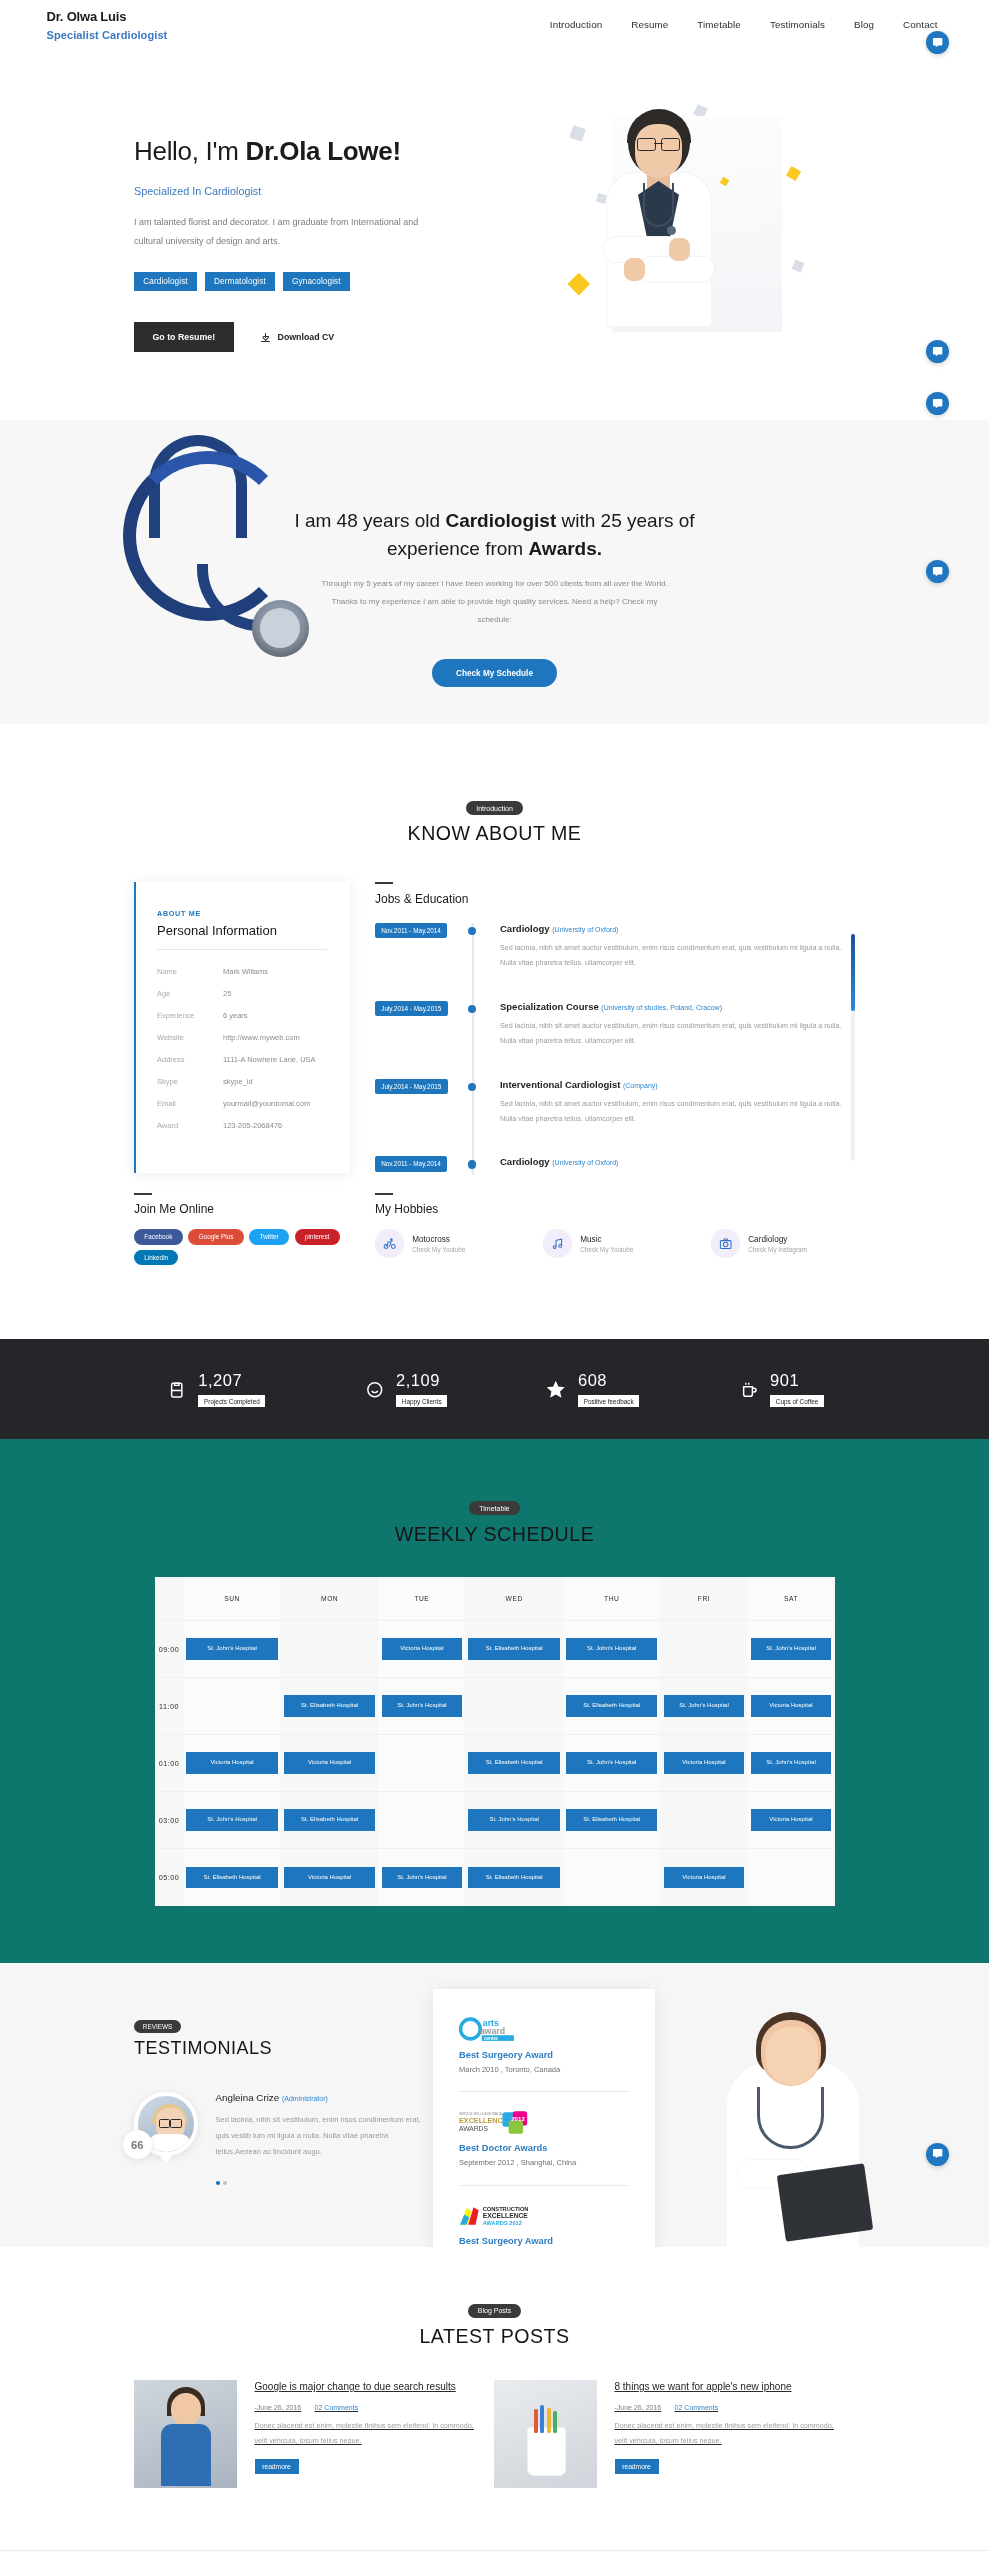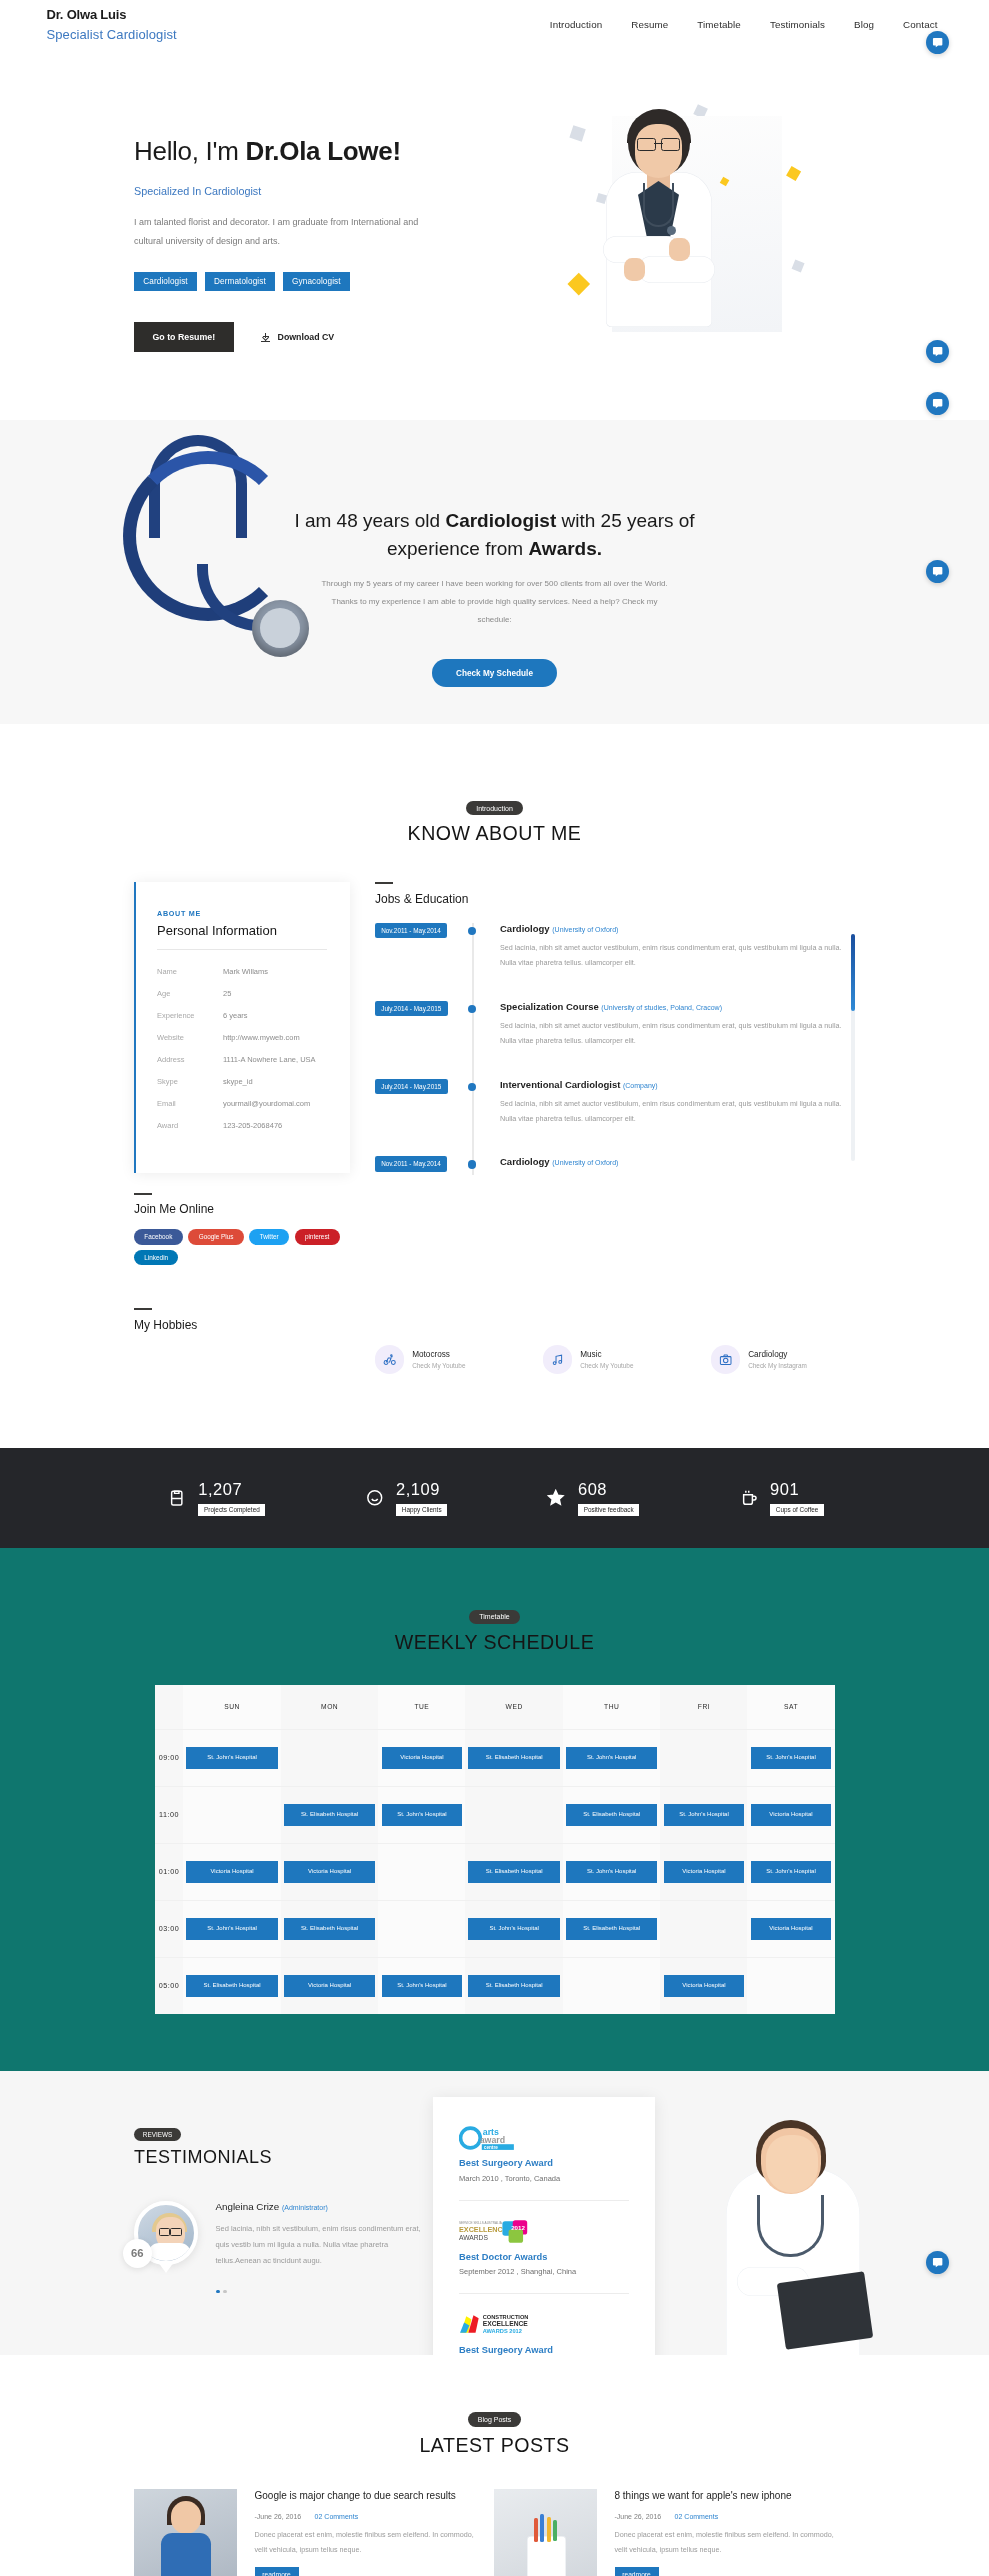--- a/index.html
+++ b/index.html
@@ -14,21 +14,21 @@
   .wrap { width:989px; margin:0 auto; }
 
   
   .site-header{
     height:49px; display:flex; align-items:center;
     padding:0 0 0 0; background:#fff;
   }
   .hdr-inner{ width:948px; margin:0 auto; display:flex; align-items:center; justify-content:space-between;}
   .brand{ padding-left:26px; }
   .brand-name{ font-size:13px; font-weight:700; letter-spacing:-0.2px; color:#1b1b1b; }
-  .brand-sub{ font-size:13px; color:#3c78c0; margin-top:5px; letter-spacing:0.1px;}
+  .brand-sub{ font-size:11px; color:#3c78c0; margin-top:5px; letter-spacing:0.1px;font-weight:bold;}
   .mainnav{ display:flex; gap:29px; padding-right:31px; }
   .mainnav a{ font-size:9.8px; color:#2f2f2f; text-decoration:none; letter-spacing:0.1px;}
 
   
   .hero{ position:relative; height:371px; background:#fff; overflow:hidden;}
   .hero-inner{ width:721px; margin:0 auto; display:flex; align-items:flex-start; padding-top:88px;}
   .hero-left{ width:361px; }
   .hero-h1{ font-size:26px; font-weight:300; color:#1b1b1b; letter-spacing:-0.3px; line-height:1.1;}
   .hero-h1 b{ font-weight:800; }
   .hero-sub{ font-size:10.8px; color:#3c78c0; margin-top:19.6px; }
@@ -118,21 +118,21 @@
   .tl-chip{ display:inline-block; background:#1e77be; color:#fff; font-size:6.4px; border-radius:2.1px; padding:4.1px 6.2px; white-space:nowrap;}
   .tl-dot{ width:8.2px;height:8.2px;border-radius:50%;background:#2077c0; margin:4.1px 0 0 10.8px; flex:0 0 8.2px;}
   .tl-body{ padding-left:24px; flex:1;}
   .tl-h{ font-size:9.5px; font-weight:700; color:#1f1f1f;}
   .tl-h small{ font-size:7px; font-weight:400; color:#2f85d0;}
   .tl-p{ font-size:7.2px; color:#9a9a9a; line-height:2.05; margin-top:7.2px; max-width:371px;}
   .tl-scroll{ position:absolute; right:0; top:11.3px; width:3.6px; height:77px; border-radius:2.1px; background:linear-gradient(#1b4f9e,#2f8ad6);}
   .tl-scroll-track{ position:absolute; right:0; top:11.3px; width:3.6px; height:227px; border-radius:2.1px; background:#eef1f4;}
 
   
-  .sh-grid{ width:721px; margin:17.5px auto 0; display:flex; gap:43px;flex-direction:column;}
+  .sh-grid{ width:721px; margin:17.5px auto 0; display:flex; gap:34px;}
   .sh-left{ width:216px;}
   .sh-right{ flex:1;}
   .soc-row{ display:flex; flex-wrap:wrap; gap:5.7px; margin-top:13.4px;}
   .soc{ border-radius:8.2px; color:#fff; font-size:6.4px; padding:4.1px 10.3px; cursor:pointer;}
   .hob-row{ display:flex; gap:24px; margin-top:13.4px;justify-content:flex-end;}
   .hob{ display:flex; align-items:center; gap:8.2px; width:144px;}
   .hob-ico{ width:29px;height:29px;border-radius:50%/46%; background:#f1edfb; display:flex;align-items:center;justify-content:center;}
   .hob-ico svg{ width:13.4px;height:13.4px; fill:none; stroke:#2d6fc4; stroke-width:1.8;}
   .hob-t{ font-size:8.2px; color:#1e1e1e;}
   .hob-s{ font-size:6.4px; color:#a6a6a6; margin-top:2.6px;}
@@ -190,21 +190,21 @@
   .nu-body{ position:absolute; left:46px; top:72px; width:134px;height:247px; border-radius:46px 46px 0 0; background:#fff; box-shadow:0 0 0 0.5px #eceff3 inset;}
   .nu-head{ position:absolute; left:81px; top:31px; width:60px;height:66px;border-radius:30px 30px 32px 32px; background:#f1c6a4;}
   .nu-hair{ position:absolute; left:76px; top:23px; width:70px;height:62px;border-radius:35px 35px 20.6px 20.6px; background:#4a3527;}
   .nu-face{ position:absolute; left:86px; top:38px; width:52px;height:58px;border-radius:26px 26px 29px 29px; background:#f6d3b3;}
   .nu-stet{ position:absolute; left:77px; top:98px; width:67px;height:62px;border:3.6px solid #4b5a6b;border-top:none;border-radius:0 0 33px 33px;}
   .nu-tab{ position:absolute; left:101px; top:180px; width:88px;height:67px;background:#2f3338; border-radius:3.1px; transform:rotate(-8deg);}
   .nu-arm{ position:absolute; left:57px; top:170px; width:72px;height:29px;border-radius:14.4px;background:#fff;box-shadow:0 0 0 0.5px #eceff3 inset;}
 
   
   .blog{ padding:57px 0 62px; background:#fff;}
-  .blog-grid{ width:721px; margin:32px auto 0; display:flex; gap:15px;}
+  .blog-grid{ width:721px; margin:32px auto 0; display:flex; gap:15px;text-decoration:underline;}
   .post{ display:flex; gap:17.5px; width:345px;}
   .post-img{ width:103px; height:108px; flex:0 0 103px; background:#e7e9ec; position:relative; overflow:hidden;}
   .pi1{ background:linear-gradient(160deg,#cfd6dd,#aab4c0);}
   .pi2{ background:linear-gradient(160deg,#e9ecef,#cfd4da);}
   .pi-girl-h{ position:absolute; left:37px; top:12.4px; width:30px;height:33px;border-radius:15.5px;background:#f0c8a6;}
   .pi-girl-hair{ position:absolute; left:33px; top:7.2px; width:38px;height:29px;border-radius:19.6px 19.6px 0 0;background:#3a2b22;}
   .pi-girl-b{ position:absolute; left:27px; top:44px; width:50px;height:62px;border-radius:11.3px 11.3px 0 0;background:#2f6db5;}
   .cup{ position:absolute; left:33px; top:47px; width:39px;height:49px;border-radius:4.1px 4.1px 7.2px 7.2px; background:#fff; box-shadow:0 0 0 0.5px #dfe3e8 inset;}
   .pen{ position:absolute; width:4.1px; border-radius:1.5px;}
   .post-t{ font-size:10px; color:#1e1e1e; line-height:1.45; font-weight:400;}

